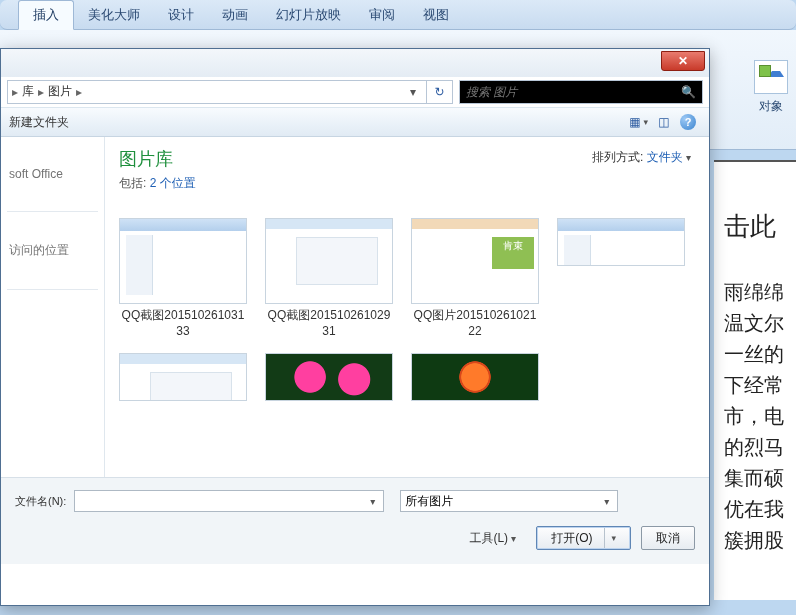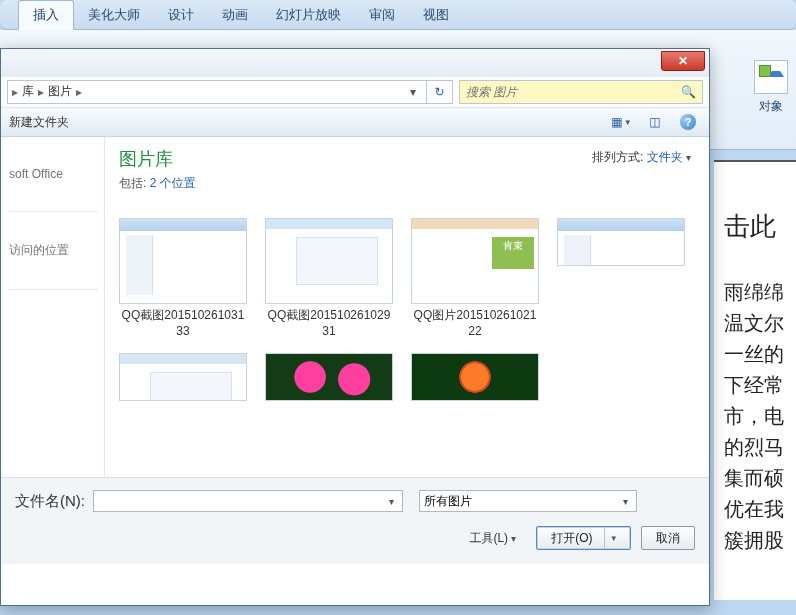--- a/index.html
+++ b/index.html
@@ -114,35 +114,35 @@
   .bc-seg { font-size:12px; color:#333; padding:0 4px; }
   .bc-sep { color:#666; }
   .bc-drop { margin-left:auto; color:#555; padding:0 6px; }
   .refresh-btn {
     width: 26px; height:24px; border:1px solid #b8c6d6; border-left:none;
     background:#fff; display:flex; align-items:center; justify-content:center;
     color:#2b5aa0;
   }
   .search-box {
     flex:1; margin-left:6px; height:24px;
-    border:1px solid #b8c6d6; background:#fef9c3;
+    border:1px solid #b8c6d6; background:#000000;
     display:flex; align-items:center; padding:0 6px;
   }
   .search-box input{
     border:none; outline:none; flex:1; font-size:12px; color:#888; font-style:italic;
     background:transparent;
   }
   .search-box .mag { color:#2b5aa0; }
 
   .dlg-toolbar {
     height: 30px;
     background: linear-gradient(#f8fbfe,#e9f1f8 60%,#e1ebf4);
     border-top:1px solid #dbe6ef;
     border-bottom:1px solid #c7d5e2;
-    display:flex; align-items:center; padding:0 8px; gap:9px;
+    display:flex; align-items:center; padding:0 8px; gap:0;
   }
   .tb-label { font-size:12px; color:#333; }
   .tb-spacer{flex:1;}
   .tb-btn {
     height: 22px; min-width:22px; border:1px solid transparent;
     display:flex; align-items:center; justify-content:center; padding:0 4px;
     border-radius:2px; color:#2b5aa0;
   }
   .tb-drop::after{ content:"▾"; font-size:9px; margin-left:3px; color:#555;}
   .help-ico {
@@ -201,21 +201,21 @@
 
   .thumb.small .frame{height:48px;}
 
   
   .dlg-bottom{
     border-top:1px solid #d7e0e8;
     background:#f1f5f8;
     padding:12px 14px 14px 14px;
   }
   .row1{ display:flex; align-items:center; gap:8px; margin-bottom:14px;}
-  .lblN{ font-size:15px; color:#333; white-space:nowrap;text-align:right;}
+  .lblN{ font-size:11px; color:#333; white-space:nowrap;text-align:right;}
   .combo{
     height:22px; border:1px solid #aeb9c4; background:#fff;
     display:flex; align-items:center; padding:0 4px;
   }
   .combo.fn{ flex:0 0 310px; }
   .combo.ft{ flex:0 0 218px; margin-left:8px;}
   .combo input{ border:none; outline:none; flex:1; font-size:12px; background:transparent;}
   .combo .dd{ color:#555; font-size:10px; padding:0 4px;}
   .row2{ display:flex; align-items:center; justify-content:flex-end; gap:10px;}
   .tools{ font-size:12px; color:#333; margin-right:10px;}

